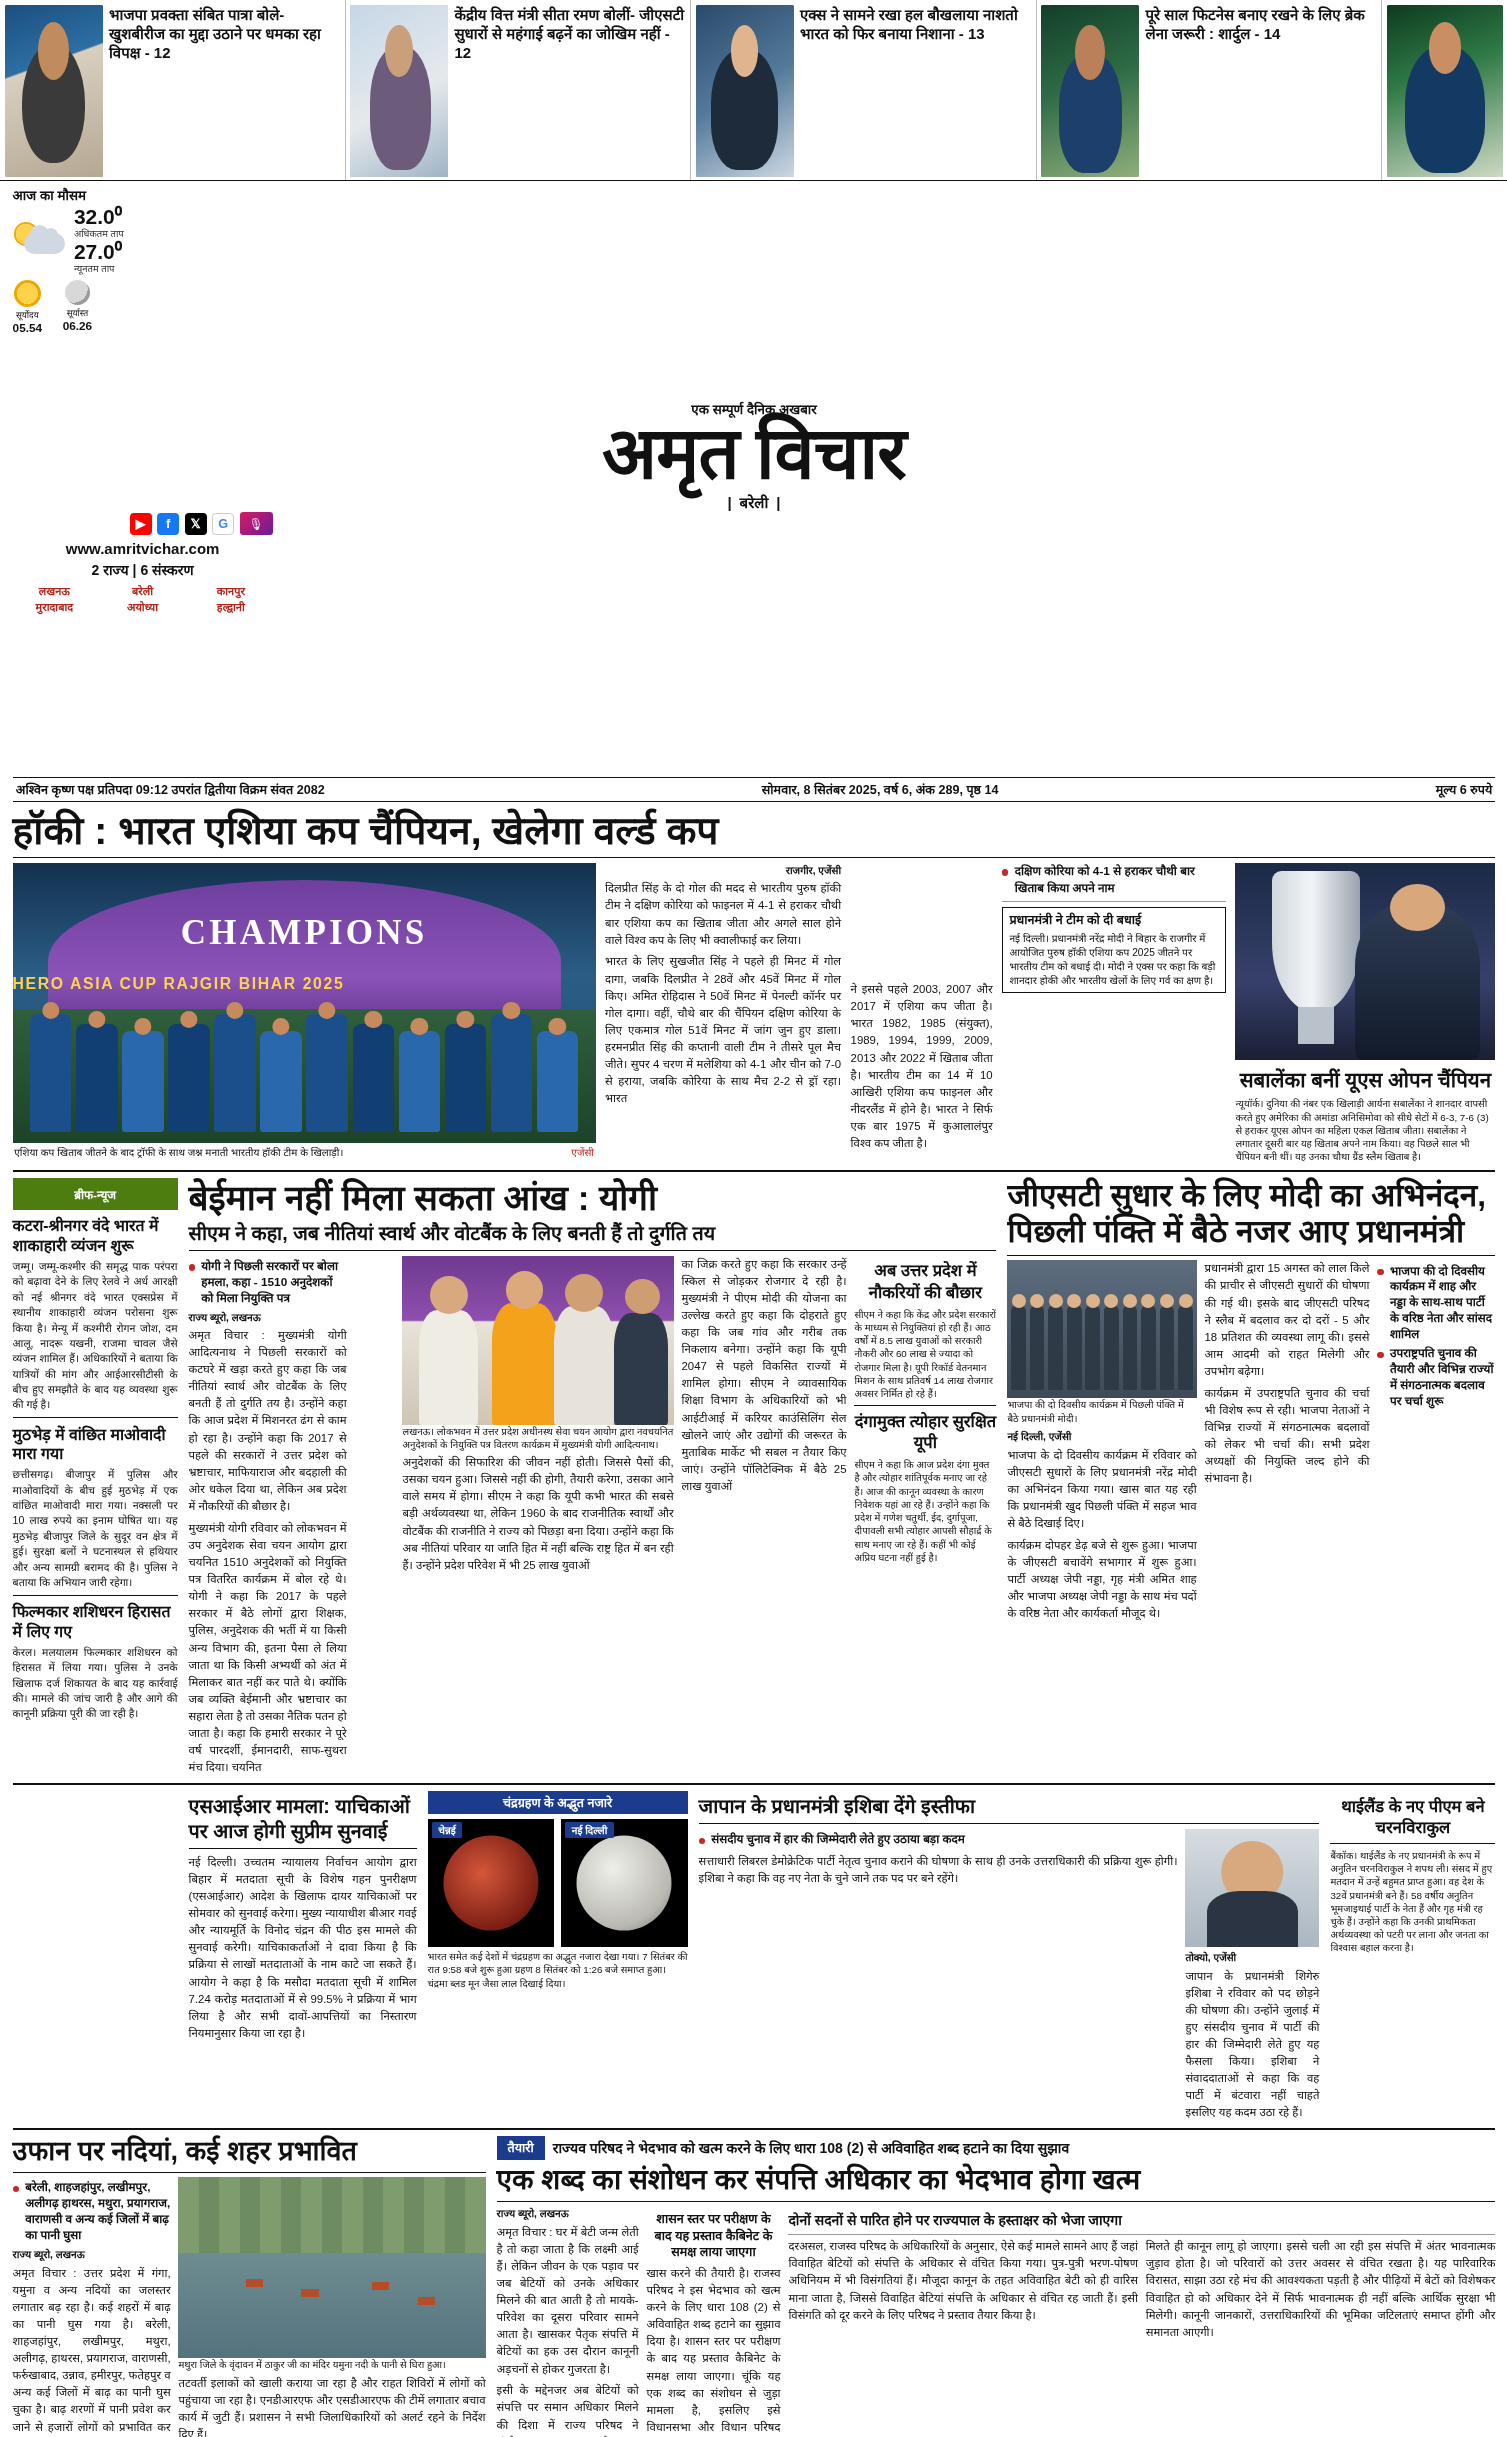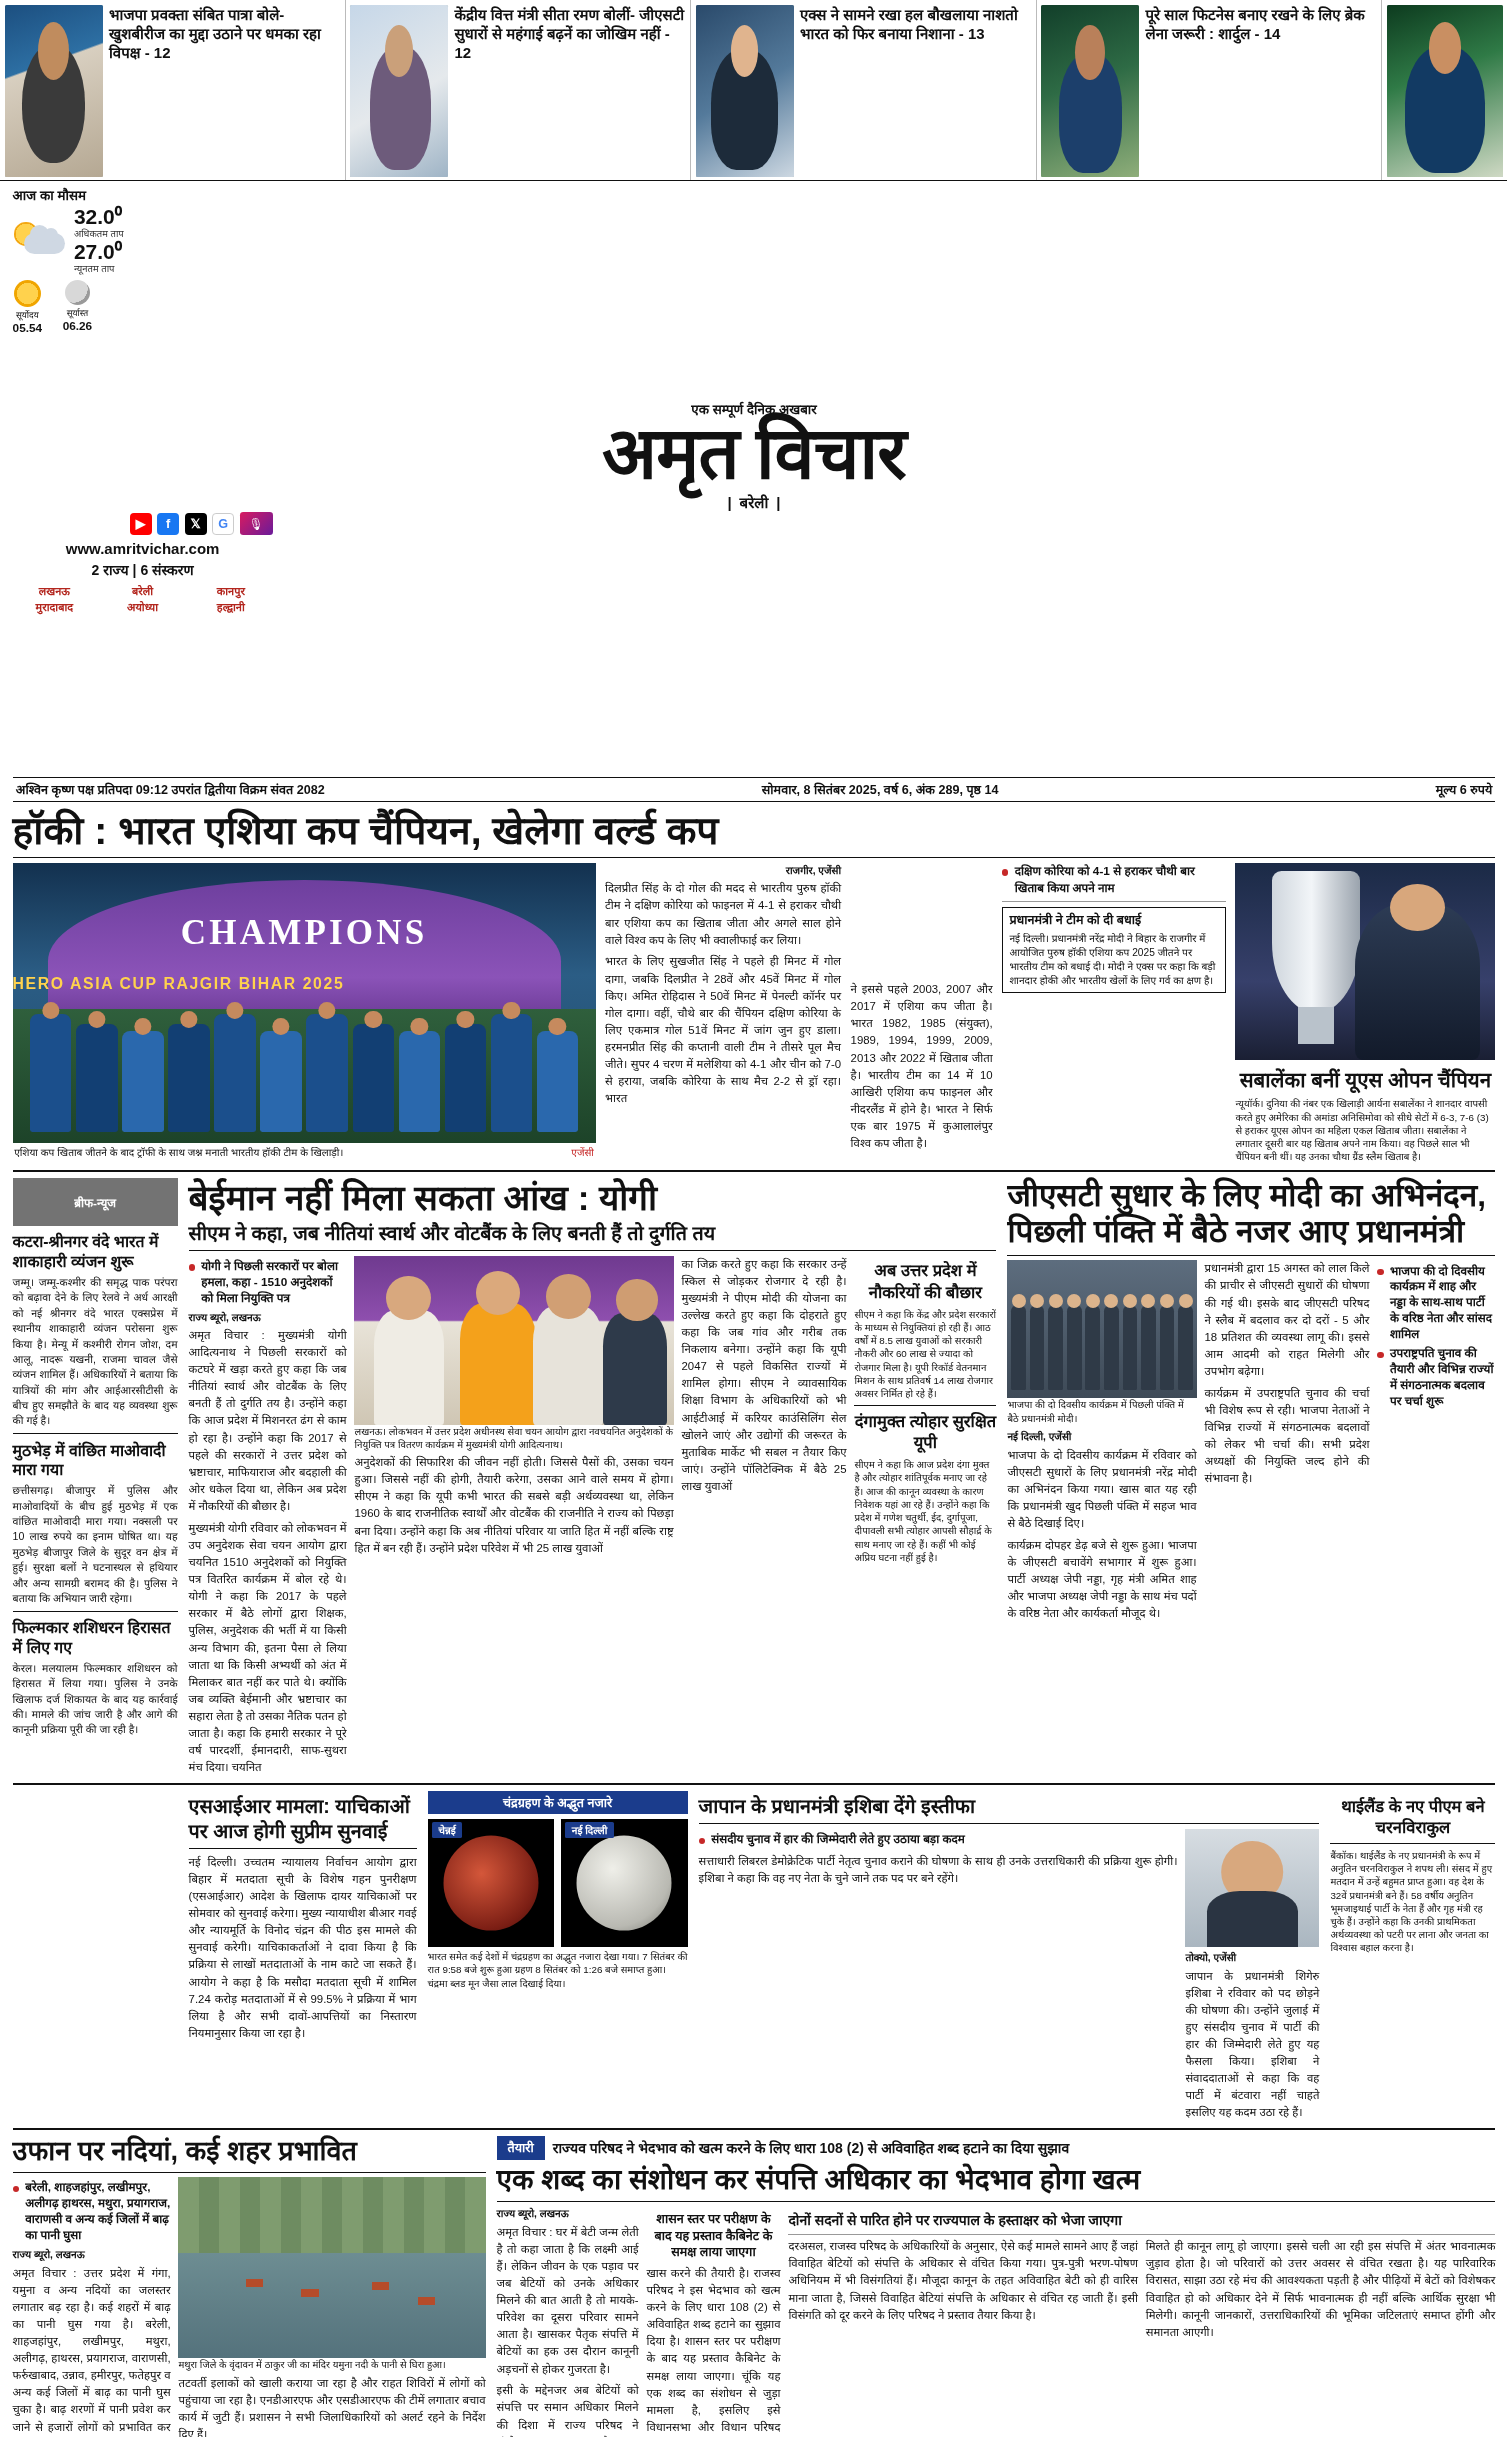--- a/index.html
+++ b/index.html
@@ -111,21 +111,21 @@
   .tr-person{position:absolute;right:6%;bottom:0;width:48%;height:80%;background:linear-gradient(180deg,#2d3c55,#121a2a);border-radius:40% 40% 6% 6%;}
   .tr-person:before{content:"";position:absolute;left:28%;top:-12%;width:44%;height:30%;border-radius:50%;background:#d8a77c;}
 
   .subhead-box { border:0.8px solid #111; padding:4.7px 6.3px; font-size:12.6px; font-weight:bold; line-height:1.35; margin:4.7px 0; }
   .bullet-line { font-size:11.8px; font-weight:bold; line-height:1.4; padding-left:12.6px; position:relative; }
   .bullet-line:before{content:"";position:absolute;left:0;top:6.3px;width:6.3px;height:6.3px;background:#c62828;border-radius:50%;}
 
   .sec-title { font-size:20.5px; font-weight:bold; text-align:center; margin:4.7px 0; }
 
   
-  .brief-tag { background:#737373; color:#fff; font-size:11.8px; font-weight:bold; text-align:center; padding:16px 0; }
+  .brief-tag { background:#4d7c0f; color:#fff; font-size:11.8px; font-weight:bold; text-align:center; padding:8px 0; }
   .brief-h { font-size:15.8px; font-weight:bold; line-height:1.25; margin:6.3px 0 3.2px; }
   .brief-body { font-size:10.6px; line-height:1.45; text-align:justify; }
 
   .big-h { font-size:35px; font-weight:bold; line-height:1.12; }
   .big-h2 { font-size:31.5px; font-weight:bold; line-height:1.14; }
   .sub-h { font-size:19.7px; font-weight:bold; line-height:1.25; margin-top:3.2px; }
 
   .bul { font-size:11.8px; font-weight:bold; line-height:1.35; padding-left:12.6px; position:relative; margin:3.2px 0;}
   .bul:before{content:"";position:absolute;left:0;top:5.5px;width:6.3px;height:6.3px;background:#c62828;border-radius:50%;}
 
@@ -353,21 +353,21 @@
       <div class="big-h">बेईमान नहीं मिला सकता आंख : योगी</div>
       <div class="sub-h">सीएम ने कहा, जब नीतियां स्वार्थ और वोटबैंक के लिए बनती हैं तो दुर्गति तय</div>
       <div class="hr1"></div>
       <div class="cols" style="gap:7.9px;">
         <div class="col" style="flex:0 0 158px;">
           <div class="bul">योगी ने पिछली सरकारों पर बोला हमला, कहा - 1510 अनुदेशकों को मिला नियुक्ति पत्र</div>
           <div class="byline-l">राज्य ब्यूरो, लखनऊ</div>
           <div class="body">अमृत विचार : मुख्यमंत्री योगी आदित्यनाथ ने पिछली सरकारों को कटघरे में खड़ा करते हुए कहा कि जब नीतियां स्वार्थ और वोटबैंक के लिए बनती हैं तो दुर्गति तय है। उन्होंने कहा कि आज प्रदेश में मिशनरत ढंग से काम हो रहा है। उन्होंने कहा कि 2017 से पहले की सरकारों ने उत्तर प्रदेश को भ्रष्टाचार, माफियाराज और बदहाली की ओर धकेल दिया था, लेकिन अब प्रदेश में नौकरियों की बौछार है।</div>
           <div class="body" style="margin-top:4.7px;">मुख्यमंत्री योगी रविवार को लोकभवन में उप अनुदेशक सेवा चयन आयोग द्वारा चयनित 1510 अनुदेशकों को नियुक्ति पत्र वितरित कार्यक्रम में बोल रहे थे। योगी ने कहा कि 2017 के पहले सरकार में बैठे लोगों द्वारा शिक्षक, पुलिस, अनुदेशक की भर्ती में या किसी अन्य विभाग की, इतना पैसा ले लिया जाता था कि किसी अभ्यर्थी को अंत में मिलाकर बात नहीं कर पाते थे। क्योंकि जब व्यक्ति बेईमानी और भ्रष्टाचार का सहारा लेता है तो उसका नैतिक पतन हो जाता है। कहा कि हमारी सरकार ने पूरे वर्ष पारदर्शी, ईमानदारी, साफ-सुथरा मंच दिया। चयनित</div>
         </div>
-        <div class="col" style="flex:1;">
+        <div class="col" style="flex:1;margin-left:48px;">
           <div class="ph-generic" style="height:169px;">
             <div class="pg-a"></div>
             <div class="pg-a fig" style="left:6%;"></div>
             <div style="position:absolute;left:6%;bottom:0;width:22%;height:68%;background:#efece4;border-radius:30% 30% 4% 4%;"></div>
             <div style="position:absolute;left:10%;top:12%;width:14%;padding-top:14%;border-radius:50%;background:#d8a87e;"></div>
             <div style="position:absolute;left:33%;bottom:0;width:24%;height:72%;background:#f4a11b;border-radius:30% 30% 4% 4%;"></div>
             <div style="position:absolute;left:38%;top:9%;width:14%;padding-top:14%;border-radius:50%;background:#dba97c;"></div>
             <div style="position:absolute;right:22%;bottom:0;width:22%;height:70%;background:#e7e3da;border-radius:30% 30% 4% 4%;"></div>
             <div style="position:absolute;right:26%;top:11%;width:14%;padding-top:14%;border-radius:50%;background:#d19f74;"></div>
             <div style="position:absolute;right:2%;bottom:0;width:20%;height:66%;background:#2e3a4a;border-radius:30% 30% 4% 4%;"></div>

